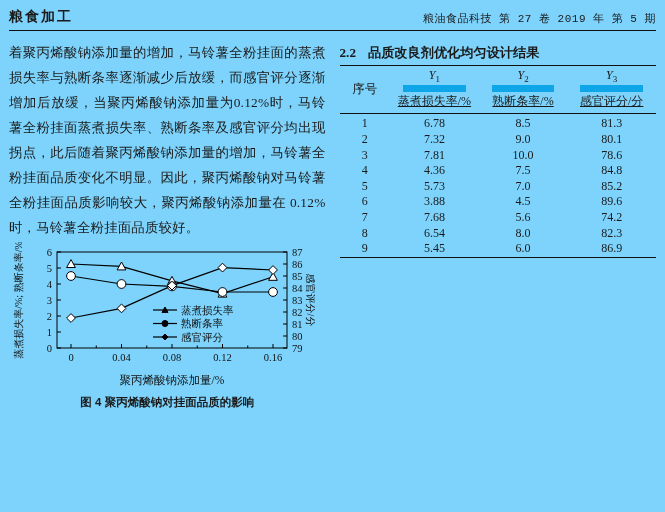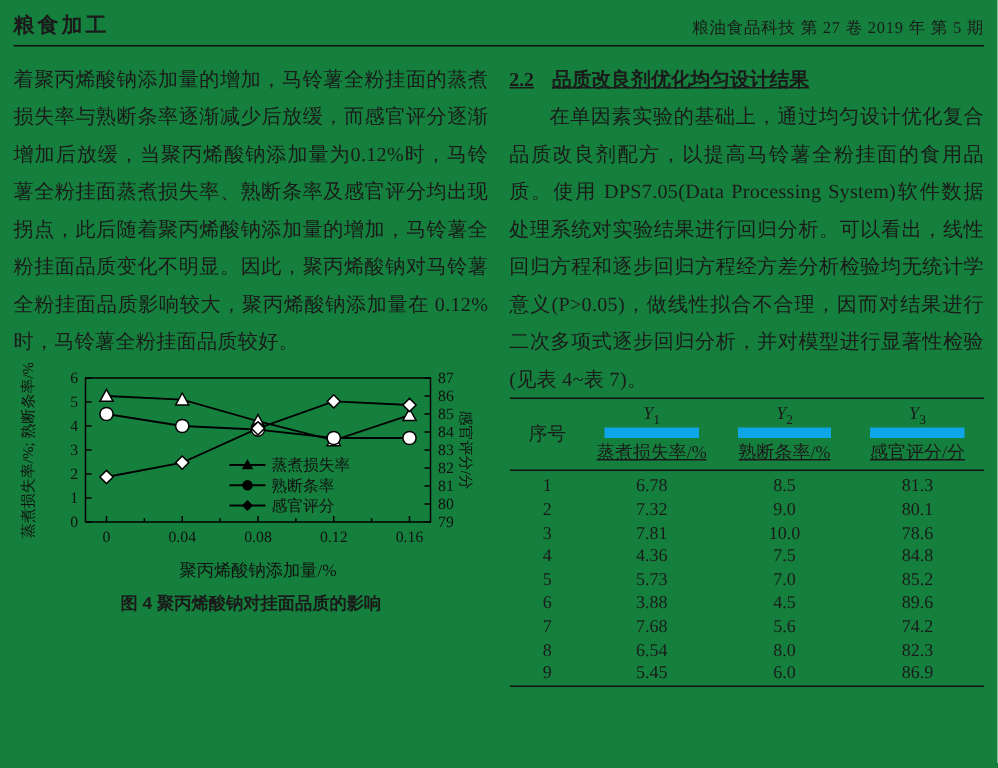--- a/index.html
+++ b/index.html
@@ -1,29 +1,29 @@
 <!DOCTYPE html>
 <html><head>
 <meta charset="utf-8">
 <style>
   html,body{margin:0;padding:0;background:#e8e8e8;}
   .page{
-    width:665px;height:512px;box-sizing:border-box;background:#15803d;
+    width:665px;height:512px;box-sizing:border-box;background:#7dd3fc;
     padding:6px 9px 0 9px;color:#1a1a1a;
     font-family:"Liberation Serif","DejaVu Serif",serif;position:relative;overflow:hidden;
   }
   .hdr{display:flex;justify-content:space-between;align-items:flex-end;padding:2px 0 4px 0;}
   .hdr-left{font-family:"Liberation Sans","DejaVu Sans",sans-serif;font-weight:bold;font-size:14px;letter-spacing:2px;}
-  .hdr-right{font-family:Liberation Serif, serif;font-size:11px;letter-spacing:0.5px;text-align:right;}
+  .hdr-right{font-family:Liberation Mono, monospace;font-size:11px;letter-spacing:0.5px;text-align:right;}
   .hdr-rule{border:none;border-top:1.7px solid #111;margin:0;}
   .columns{display:flex;gap:14px;padding-top:9px;}
   .col{width:317px;}
   .body-text{margin:0;font-size:13.4px;line-height:25px;text-align:justify;letter-spacing:0.2px;}
   .indent{text-indent:2em;}
-  .subsec{margin:0;font-family:"Liberation Sans","DejaVu Sans",sans-serif;font-size:13.2px;font-weight:normal;line-height:25px;text-decoration:underline;}
+  .subsec{margin:0;font-family:"Liberation Sans","DejaVu Sans",sans-serif;font-size:13.2px;font-weight:normal;line-height:25px;}
   .subsec .num{margin-right:12px;font-family:"Liberation Serif",serif;}
   .subsec.bold{font-weight:bold;}
   .subsec.bold .num{font-weight:bold;}
   #sec215{margin-top:9px;}
   figure{margin:2px 0 0 0;}
   .chart-wrap{margin-left:2px;}
   .chart-wrap svg text{font-family:"Liberation Serif","DejaVu Serif",serif;fill:#111;}
   figcaption{
     text-align:center;font-family:"Liberation Sans","DejaVu Sans",sans-serif;
     font-weight:bold;font-size:11.5px;margin-top:3px;line-height:15px;
@@ -143,21 +143,20 @@
             </svg></div>
         <figcaption>图 4  聚丙烯酸钠对挂面品质的影响</figcaption>
       </figure>
 
     </div>
 
     <div class="col">
       <h3 class="subsec bold">
         <span class="num">2.2</span><span>品质改良剂优化均匀设计结果</span>
       </h3>
-      <p class="body-text indent">在单因素实验的基础上，通过均匀设计优化复合品质改良剂配方，以提高马铃薯全粉挂面的食用品质。使用 DPS7.05(Data Processing System)软件数据处理系统对实验结果进行回归分析。可以看出，线性回归方程和逐步回归方程经方差分析检验均无统计学意义(P&gt;0.05)，做线性拟合不合理，因而对结果进行二次多项式逐步回归分析，并对模型进行显著性检验(见表 4~表 7)。</p>
 
 
       <table>
         <colgroup>
             <col class="c0">
             <col class="c1">
             <col class="c2">
             <col class="c3">
           </colgroup>
         <thead>

